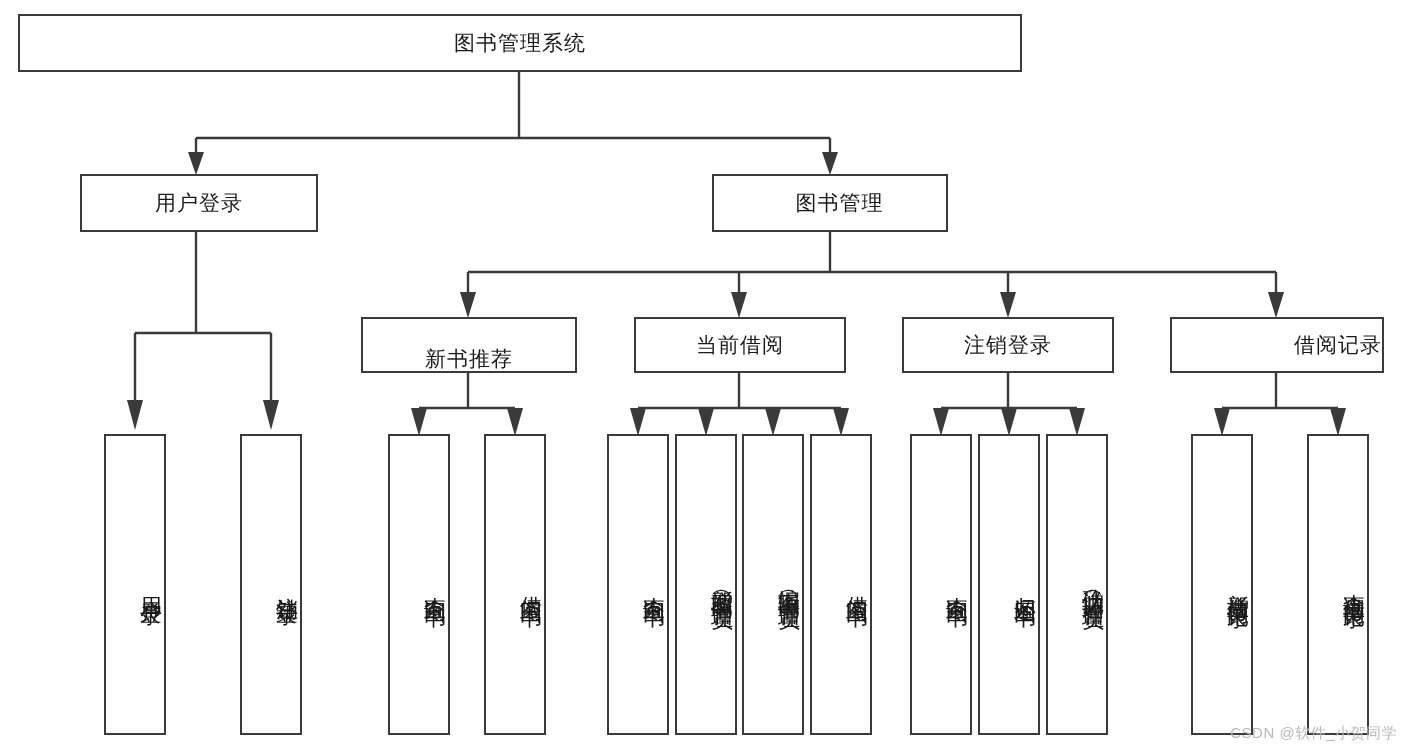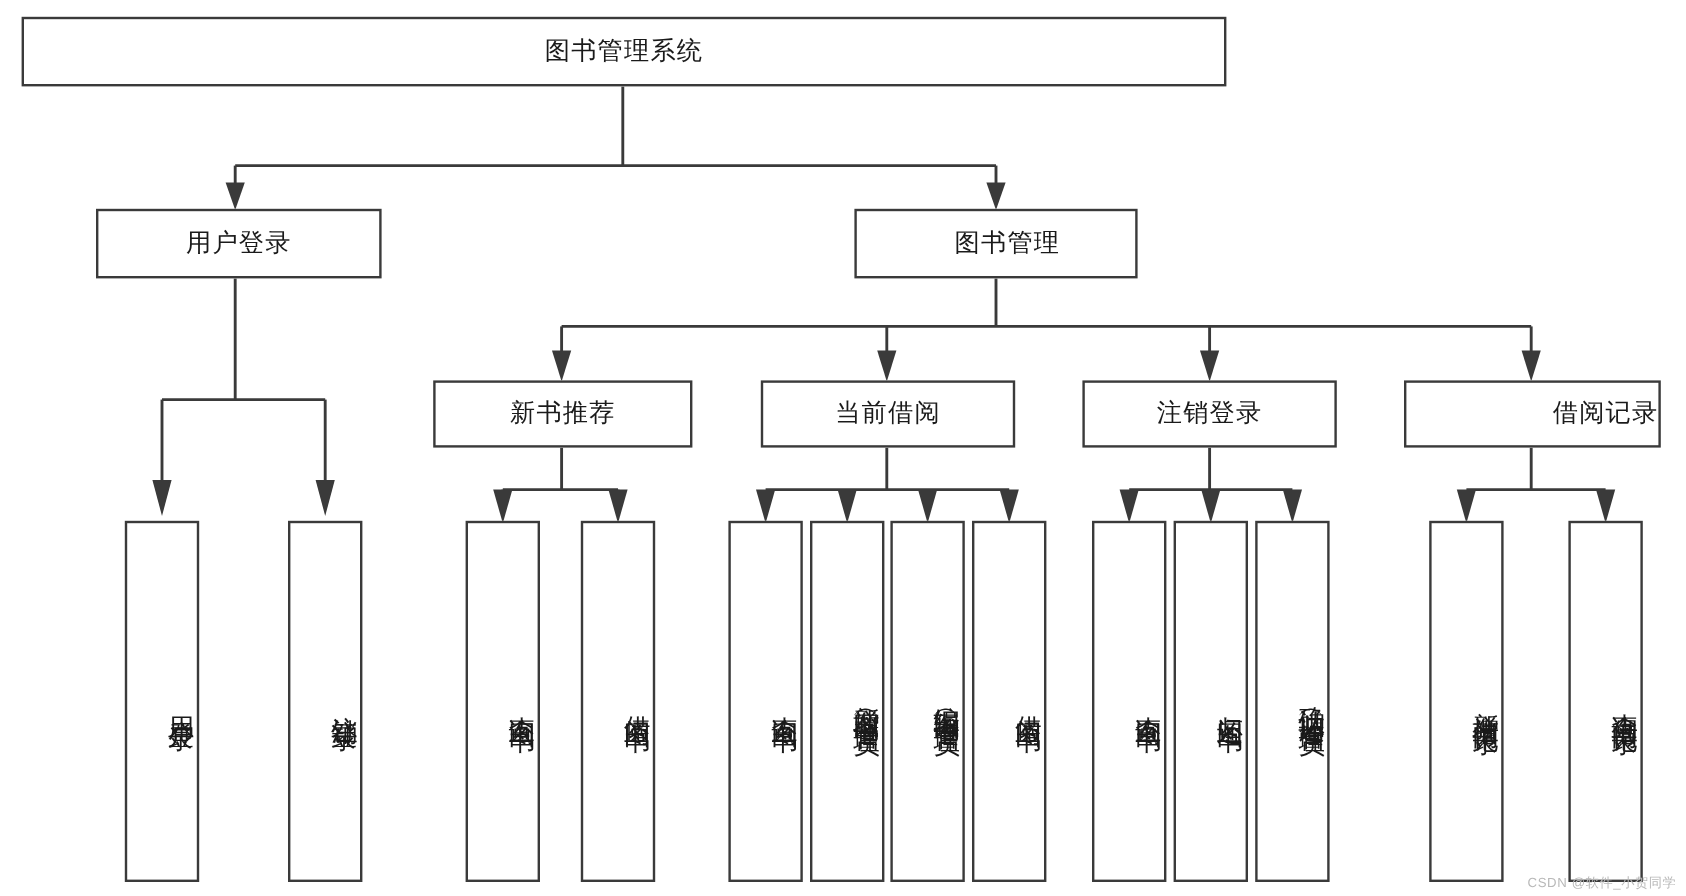--- a/index.html
+++ b/index.html
@@ -61,21 +61,21 @@
     stroke-width: 2.4;
     fill: none;
   }
   .arrowhead {
     fill: #3a3a3a;
   }
   .watermark {
     position: absolute;
     right: 8px;
     bottom: 4px;
-    font-size: 11px;
+    font-size: 15px;
     color: #b9b9b9;
     letter-spacing: 0.5px;
     white-space: nowrap;
   }
 </style>
 </head>
 <body>
 
 <div id="canvas">
 
@@ -136,21 +136,21 @@
     <span>图书管理系统</span>
   </div>
 
   <div class="node horiz" style="left:80px; top:174px; width:238px; height:58px;">
     <span>用户登录</span>
   </div>
   <div class="node horiz" style="left:712px; top:174px; width:236px; height:58px;padding-left:19px;">
     <span>图书管理</span>
   </div>
 
-  <div class="node horiz" style="left:361px; top:317px; width:216px; height:56px;">
+  <div class="node horiz" style="left:361px; top:317px; width:216px; height:56px;align-items:flex-end;">
     <span>新书推荐</span>
   </div>
   <div class="node horiz" style="left:634px; top:317px; width:212px; height:56px;">
     <span>当前借阅</span>
   </div>
   <div class="node horiz" style="left:902px; top:317px; width:212px; height:56px;">
     <span>注销登录</span>
   </div>
   <div class="node horiz" style="left:1170px; top:317px; width:214px; height:56px;justify-content:flex-end;">
     <span>借阅记录</span>

